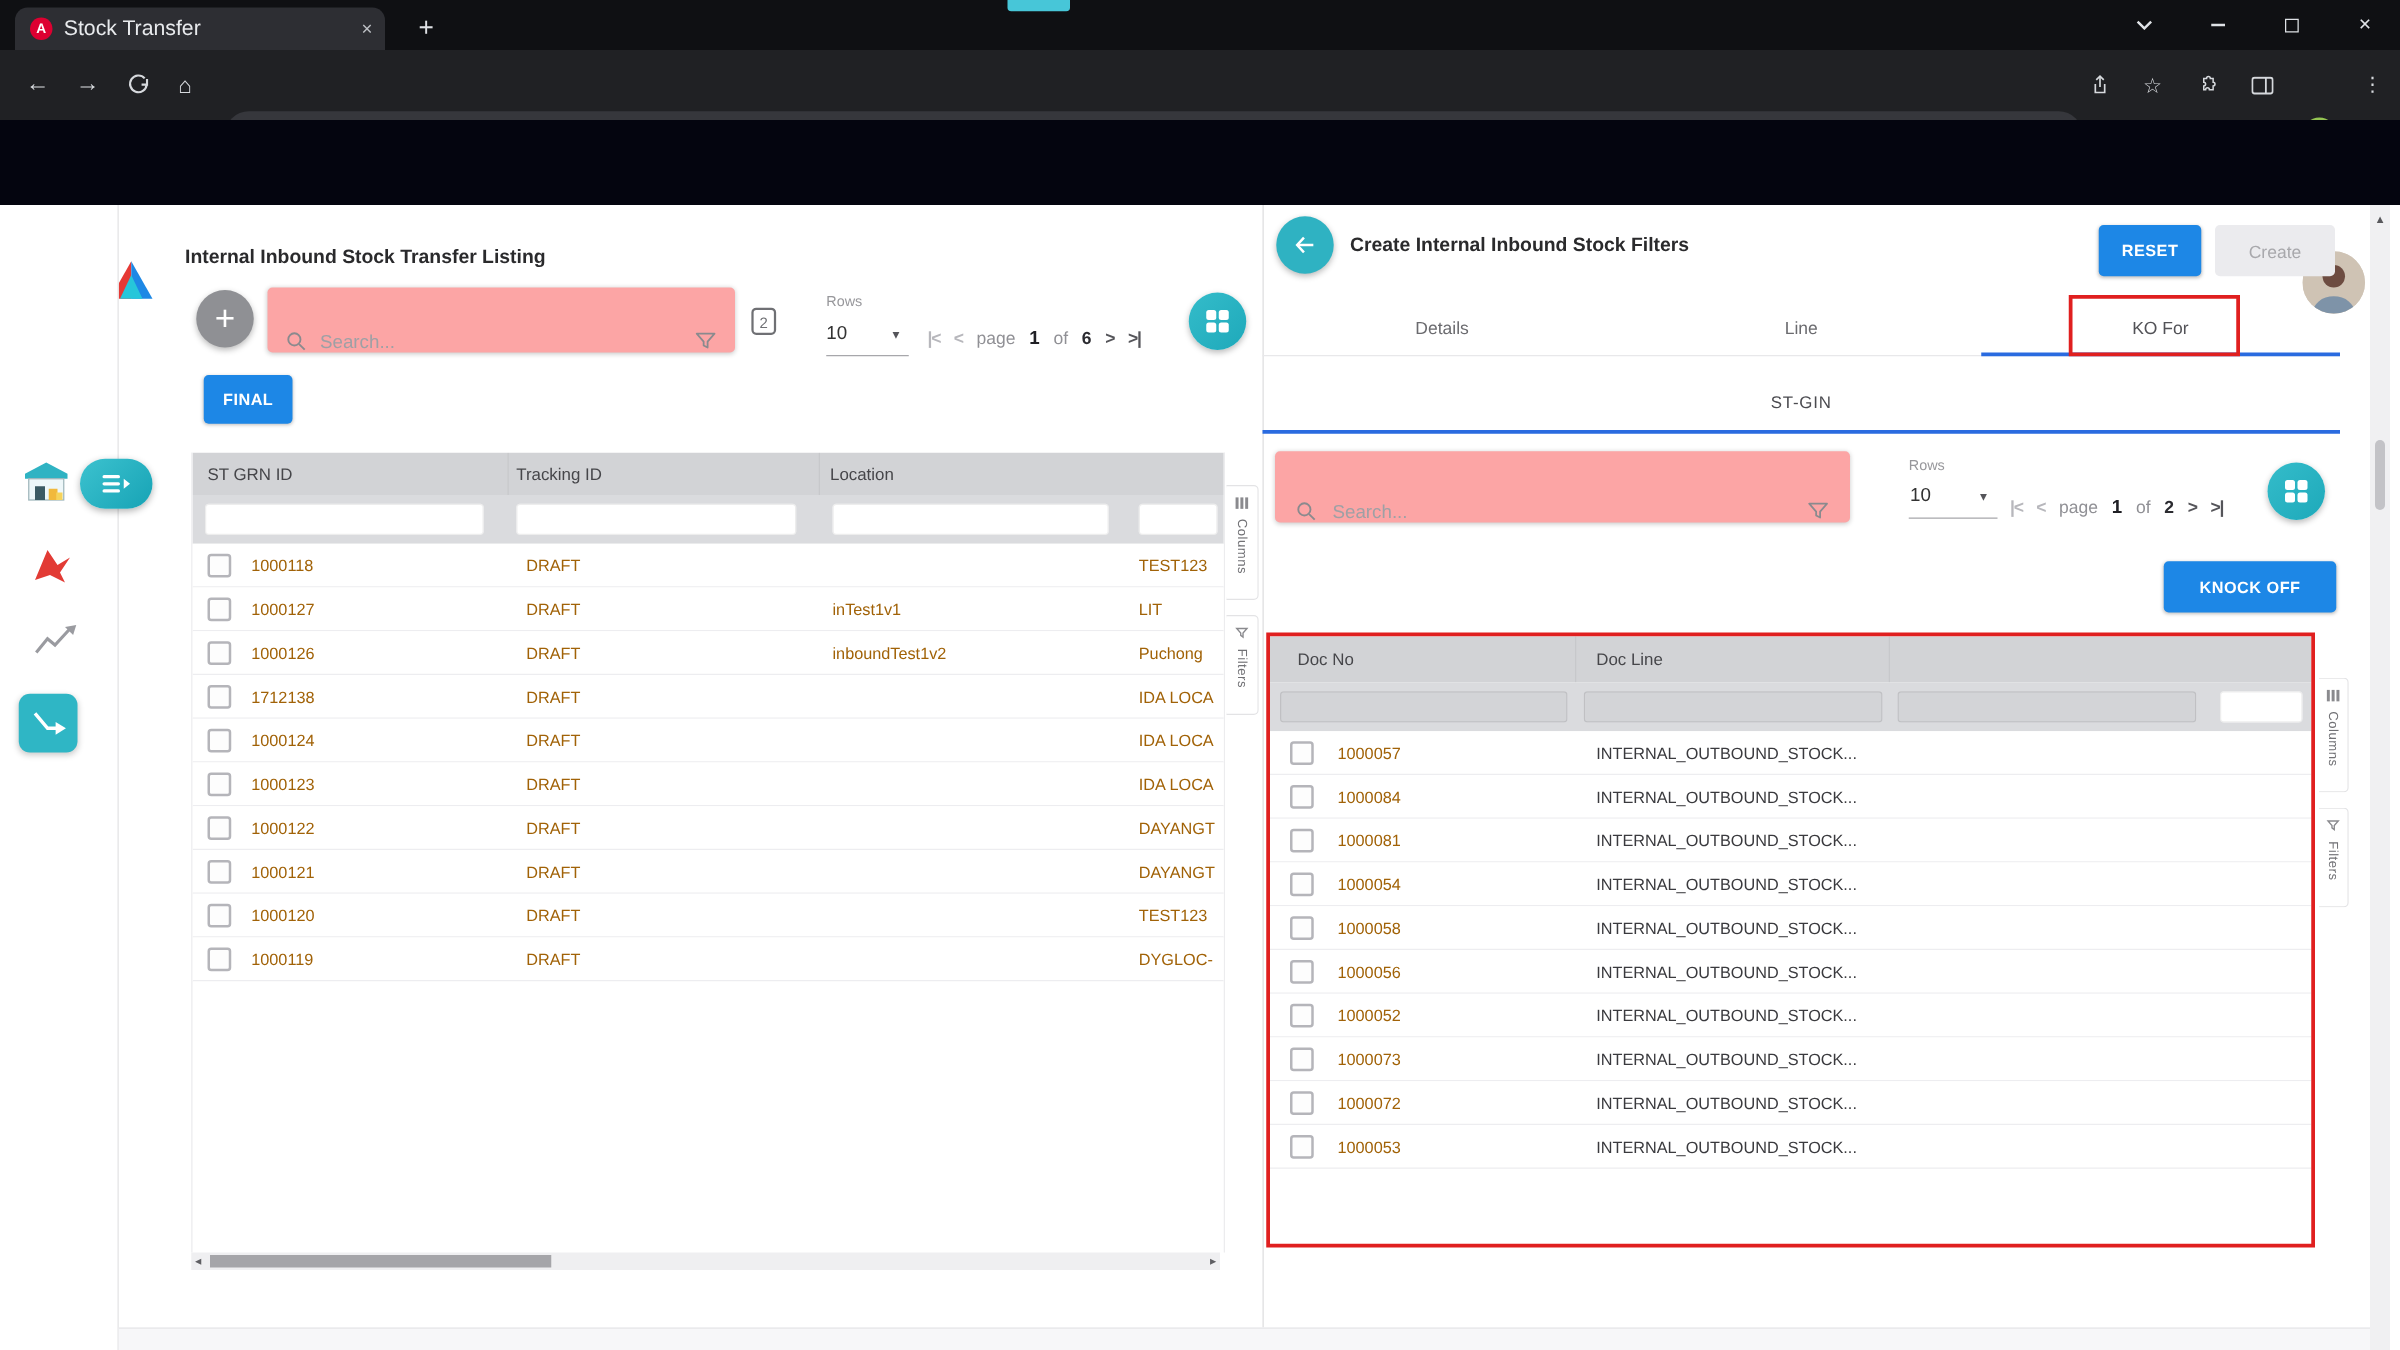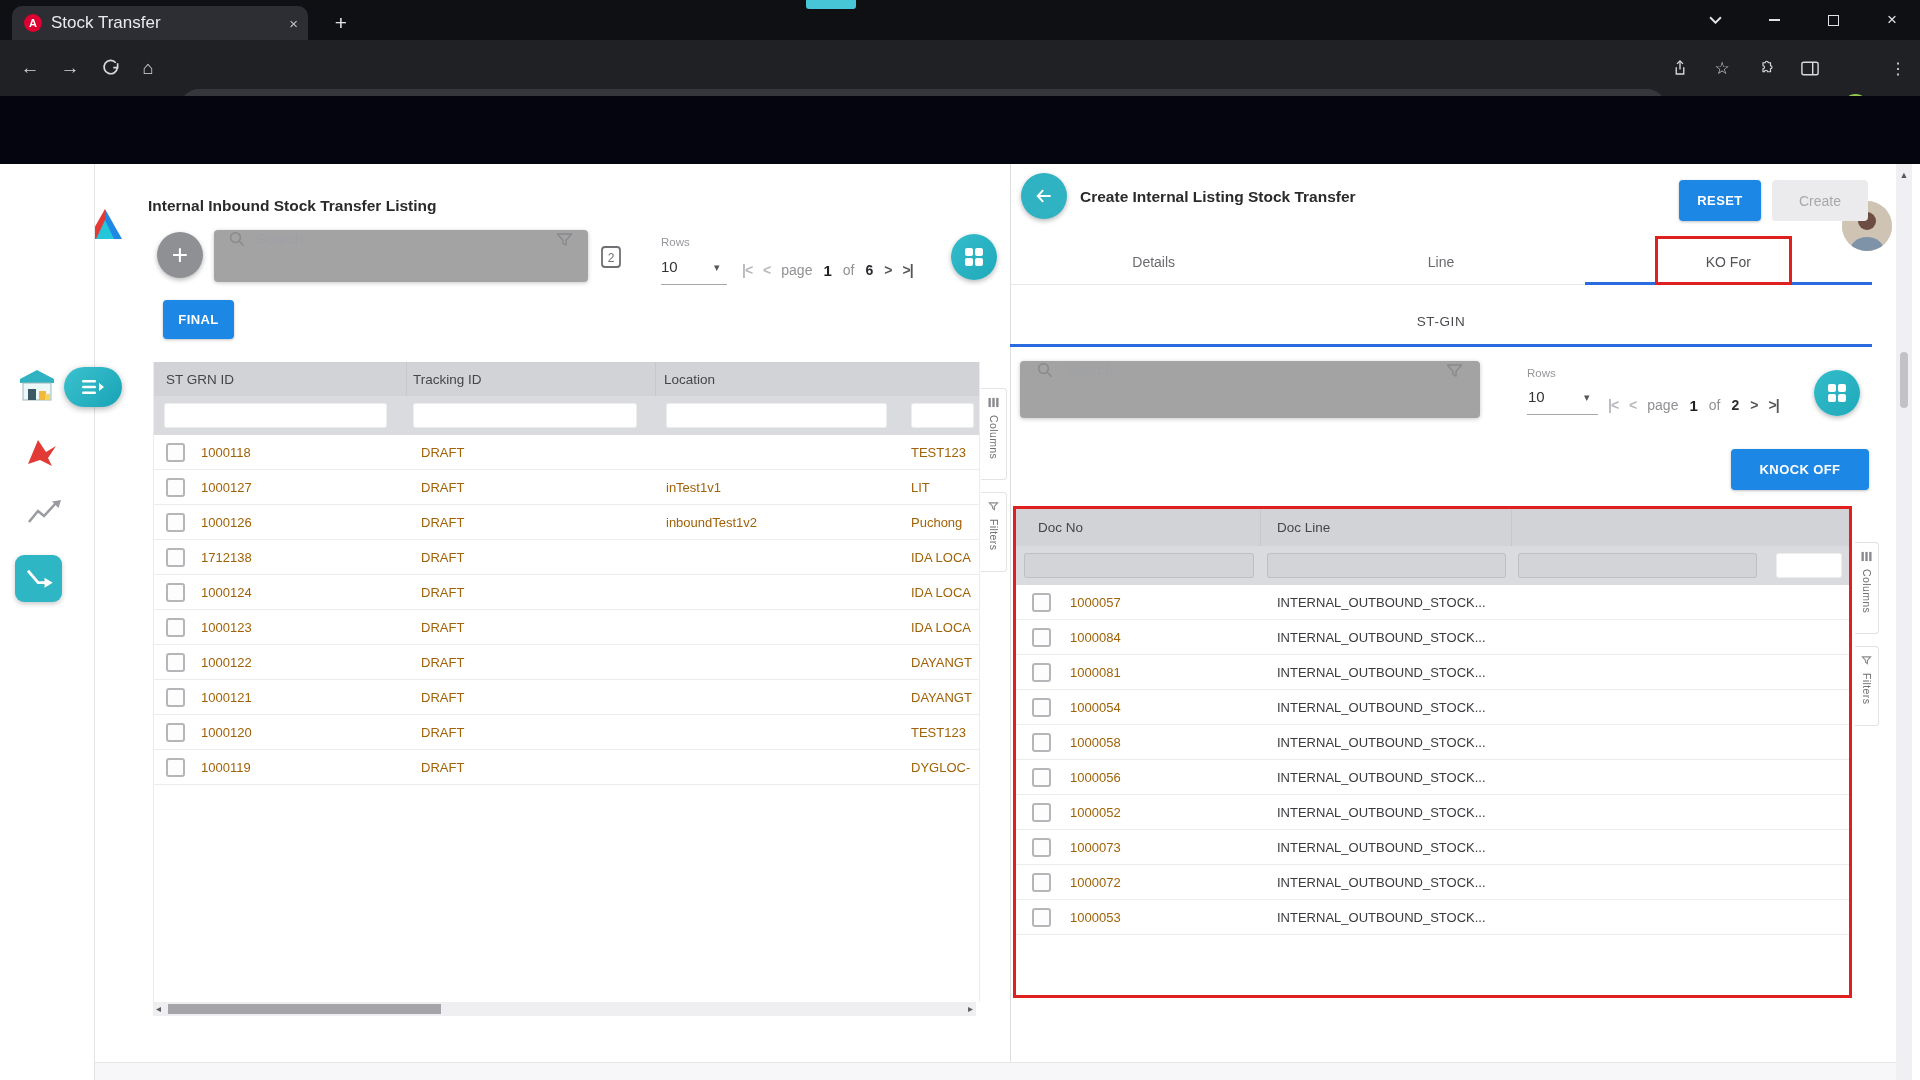--- a/index.html
+++ b/index.html
@@ -39,21 +39,21 @@
   #logo .logo-text{color:#fff;font-size:27px;font-weight:700;letter-spacing:.5px}
   #avatar{position:absolute;left:1842px;top:105px;width:50px;height:50px;border-radius:50%;overflow:hidden;background:#d8cec2}
 
   
   #sidebar{position:absolute;left:0;top:164px;width:95px;height:916px;background:#fff;border-right:1px solid #e3e3e5}
   #side-pill{position:absolute;left:64px;top:203px;width:58px;height:40px;border-radius:20px;background:linear-gradient(135deg,#3cc2cf,#17a3b5);box-shadow:0 2px 6px rgba(0,0,0,.3);display:flex;align-items:center;justify-content:center;z-index:3}
   #side-active{position:absolute;left:15px;top:391px;width:47px;height:47px;border-radius:9px;background:#2fb6c5;box-shadow:0 2px 5px rgba(0,0,0,.22);display:flex;align-items:center;justify-content:center}
   .side-ic{position:absolute;display:flex;align-items:center;justify-content:center}
 
   
-  .scard{position:absolute;background:#a3a3a3;border-radius:4px;box-shadow:0 1px 4px rgba(0,0,0,.22);display:flex;align-items:flex-start}
+  .scard{position:absolute;background:#fca5a5;border-radius:4px;box-shadow:0 1px 4px rgba(0,0,0,.22);display:flex;align-items:flex-end}
   .scard input{border:none;outline:none;flex:1;font-size:15px;color:#333;background:transparent;font-family:inherit;min-width:0}
   .scard input::placeholder{color:#9ea0a5}
   .cbtn{position:absolute;border-radius:50%;display:flex;align-items:center;justify-content:center;box-shadow:0 2px 5px rgba(0,0,0,.28)}
   .bbtn{position:absolute;background:#1d87e6;color:#fff;font-weight:700;font-size:13px;border:none;border-radius:4px;display:flex;align-items:center;justify-content:center;letter-spacing:.4px;box-shadow:0 1px 3px rgba(0,0,0,.25);font-family:inherit}
   .gbtn{position:absolute;background:#ebebee;color:#a8a8ac;font-weight:500;font-size:14px;border:none;border-radius:4px;display:flex;align-items:center;justify-content:center;font-family:inherit}
   .rows-label{position:absolute;font-size:11.5px;color:#97979b}
   .rows-value{position:absolute;font-size:15px;color:#333}
   .rows-caret{position:absolute;font-size:11px;color:#55555a}
   .rows-line{position:absolute;height:1px;background:#a7a7ab}
   .pgn{position:absolute;display:flex;align-items:center;gap:11px;height:24px;font-size:14px}
@@ -395,21 +395,21 @@
   </div>
 
   <div id="divider"></div>
 
   <div class="cbtn" style="left:1021px;top:173px;width:46px;height:46px;background:#2fb2c2">
     <svg width="20" height="20" viewBox="0 0 24 24" fill="none" stroke="#fff" stroke-width="2.4">
       <path d="M20 12H5"></path>
         <path d="M11 5 4.5 12 11 19"></path>
     </svg>
   </div>
-  <div class="title-txt" style="left:1080px;top:188px">Create Internal Listing Stock Transfer</div>
+  <div class="title-txt" style="left:1080px;top:188px">Create Internal Inbound Stock Filters</div>
 
   <button class="bbtn" style="left:1679px;top:180px;width:82px;height:41px">RESET</button>
   <button class="gbtn" style="left:1772px;top:180px;width:96px;height:41px">Create</button>
 
   <div id="rp-tabs">
     <div class="rtab">Details</div>
     <div class="rtab">Line</div>
     <div class="rtab active">KO For</div>
   </div>
   <div id="rp-tab-indicator"></div>

